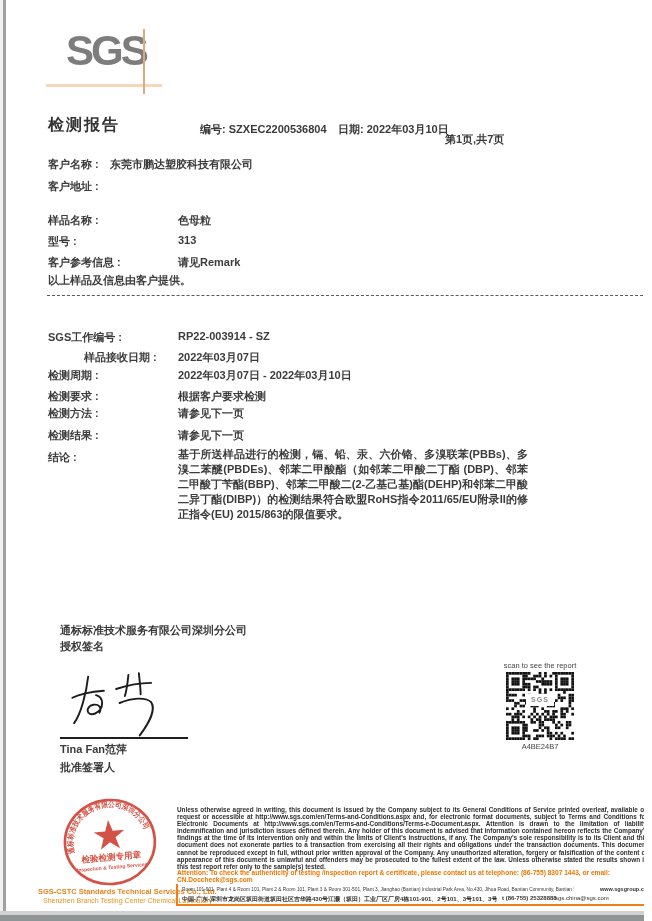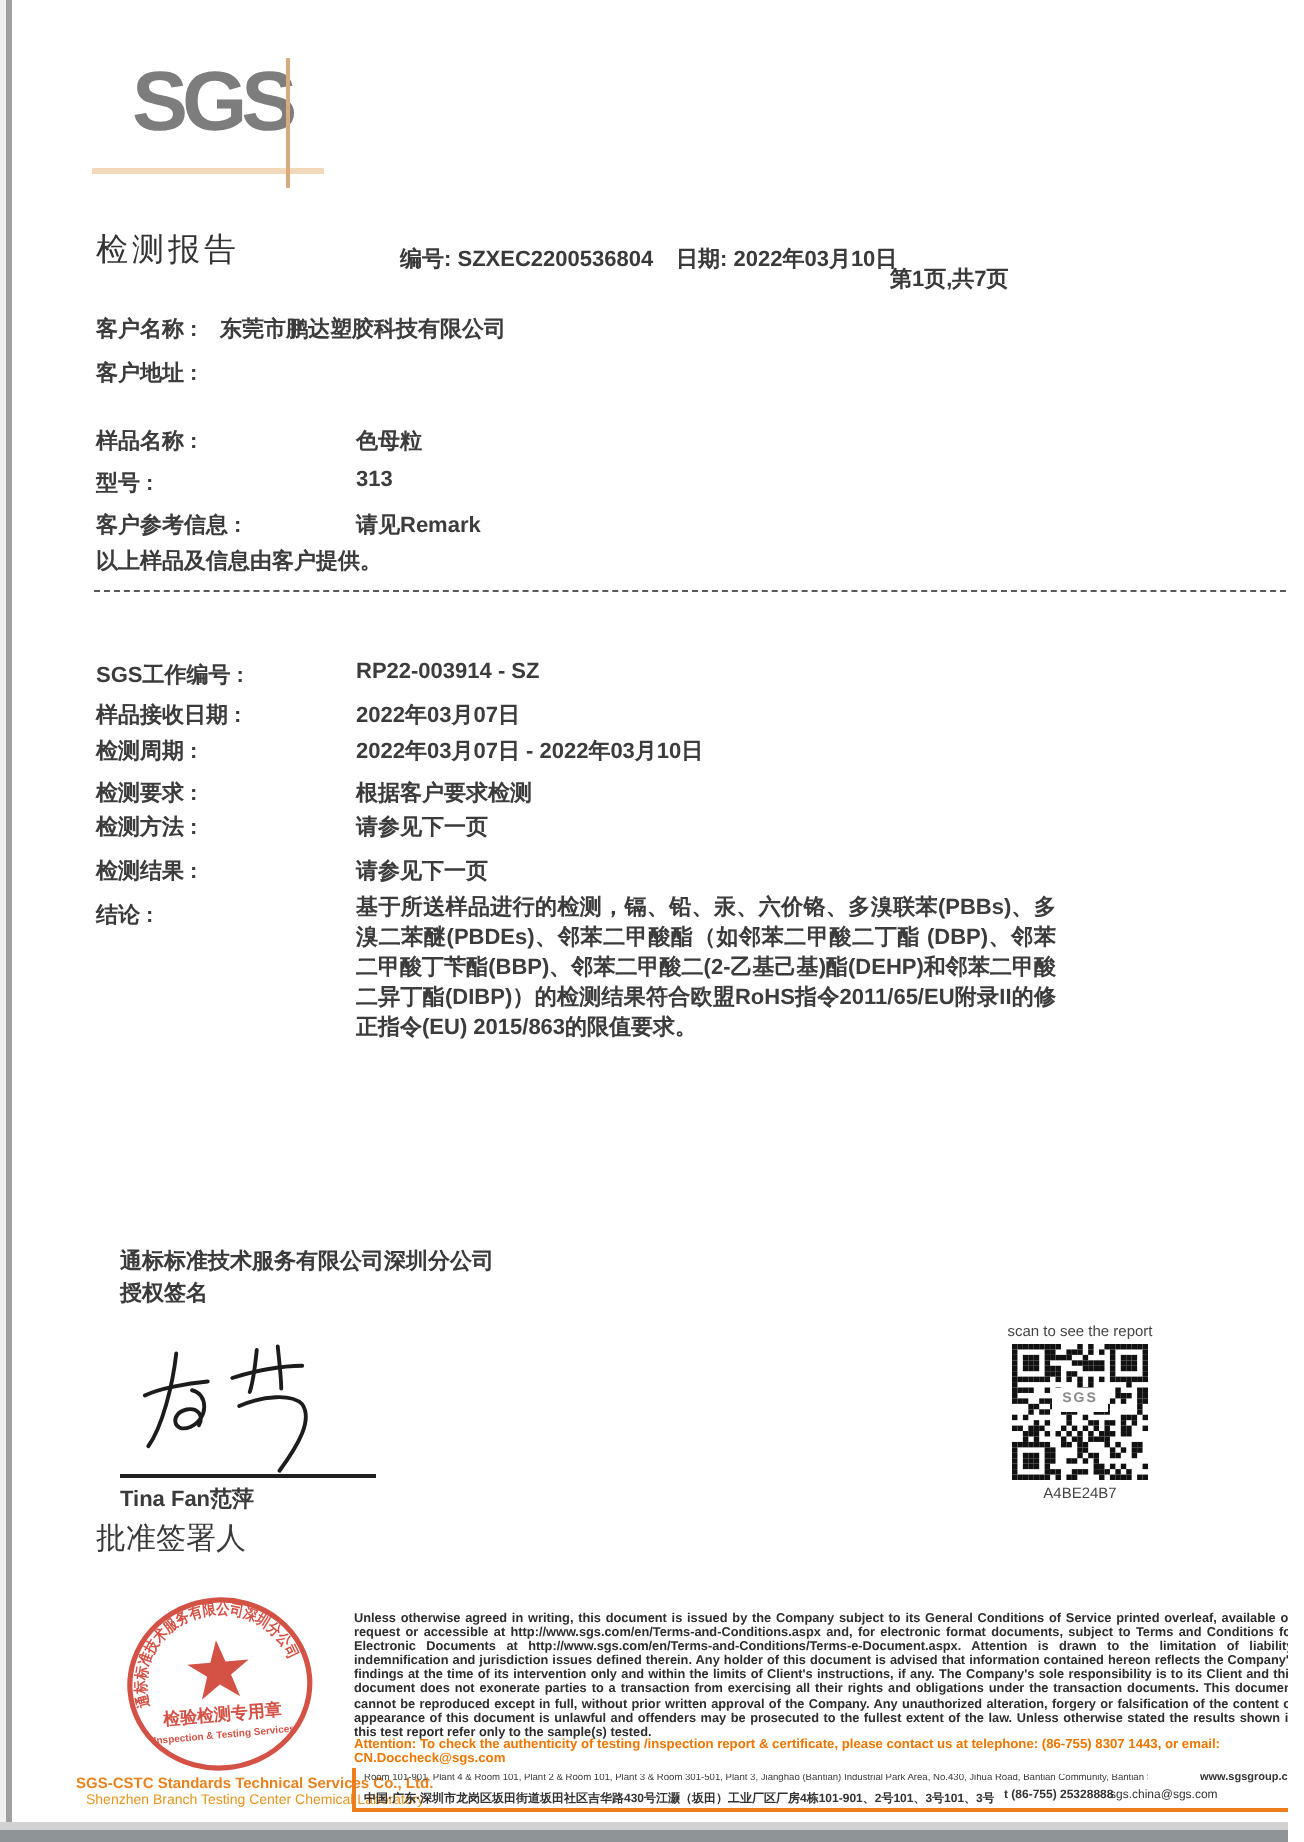--- a/index.html
+++ b/index.html
@@ -13,37 +13,37 @@
   .edge-left-line{left:3px;top:0;width:3px;height:914px;background:#a0a0a0;}
   .edge-bottom-light{left:0;top:911px;width:652px;height:4px;background:#d2d2d2;}
   .edge-bottom-dark{left:0;top:915px;width:652px;height:6px;background:#8f9496;}
 
   
   .logo{left:66px;top:30px;font-size:42px;font-weight:bold;letter-spacing:-3px;color:#7d7d7d;line-height:1;}
   .logo-underline{left:46px;top:84px;width:116px;height:3px;background:#f2d7b8;}
   .logo-vline{left:143px;top:29px;width:2px;height:65px;background:#dca97c;}
 
   
-  .doc-title{left:48px;top:115px;font-size:16px;font-weight:normal;letter-spacing:2px;color:#333;}
+  .doc-title{left:48px;top:115px;font-size:16px;font-weight:bold;letter-spacing:2px;color:#333;}
   .hmeta{top:122px;font-size:11px;font-weight:bold;color:#3a3a3a;white-space:nowrap;}
 
   .lab{position:absolute;left:48px;font-size:11px;font-weight:bold;color:#3c3c3c;white-space:nowrap;}
   .val{position:absolute;font-size:11px;font-weight:bold;color:#3c3c3c;white-space:nowrap;}
 
   .dashline{left:47px;top:295px;width:601px;height:0;border-top:1.5px dashed #5a5a5a;}
 
   .conclusion{left:178px;top:447px;width:350px;font-size:11px;font-weight:bold;line-height:15px;color:#3c3c3c;text-align:justify;}
 
   
   .sig-company{left:60px;top:623px;font-size:11px;font-weight:bold;}
   .sig-auth{left:60px;top:639px;font-size:11px;font-weight:bold;}
   .sig-svg{left:62px;top:668px;}
   .sig-line{left:60px;top:737px;width:128px;height:2px;background:#1f1f1f;}
   .sig-name{left:60px;top:742px;font-size:11px;font-weight:bold;}
-  .sig-role{left:48px;top:760px;font-size:15px;font-weight:normal;}
+  .sig-role{left:60px;top:760px;font-size:11px;font-weight:bold;}
 
   
   .qr-caption{left:500px;top:661px;width:80px;font-size:7.5px;color:#444;text-align:center;white-space:nowrap;}
   .qr-box{left:506px;top:672px;width:68px;height:68px;}
   .qr-center{left:526px;top:694px;width:28px;height:12px;background:#ffffff;font-size:7px;font-weight:bold;color:#8a8a8a;text-align:center;line-height:12px;letter-spacing:1px;}
   .qr-code-label{left:506px;top:742px;width:68px;font-size:7.5px;color:#444;text-align:center;}
 
   
   .stamp-wrap{left:62px;top:798px;transform:rotate(-5deg);}
   .f-company1{left:38px;top:887px;font-size:7.5px;font-weight:bold;color:#e8821e;white-space:nowrap;}
@@ -93,21 +93,21 @@
   <div class="val" style="left:178px;top:213px;">色母粒</div>
   <div class="lab" style="top:234px;">型号 :</div>
   <div class="val" style="left:178px;top:234px;">313</div>
   <div class="lab" style="top:255px;">客户参考信息 :</div>
   <div class="val" style="left:178px;top:255px;">请见Remark</div>
   <div class="lab" style="top:273px;">以上样品及信息由客户提供。</div>
   <div class="abs dashline"></div>
 
   <div class="lab" style="top:330px;">SGS工作编号 :</div>
   <div class="val" style="left:178px;top:330px;">RP22-003914 - SZ</div>
-  <div class="lab" style="top:350px;">样品接收日期 :</div>
+  <div class="lab" style="top:350px;margin-left:36px;">样品接收日期 :</div>
   <div class="val" style="left:178px;top:350px;">2022年03月07日</div>
   <div class="lab" style="top:368px;">检测周期 :</div>
   <div class="val" style="left:178px;top:368px;">2022年03月07日 - 2022年03月10日</div>
   <div class="lab" style="top:389px;">检测要求 :</div>
   <div class="val" style="left:178px;top:389px;">根据客户要求检测</div>
   <div class="lab" style="top:406px;">检测方法 :</div>
   <div class="val" style="left:178px;top:406px;">请参见下一页</div>
   <div class="lab" style="top:428px;">检测结果 :</div>
   <div class="val" style="left:178px;top:428px;">请参见下一页</div>
   <div class="lab" style="top:450px;">结论 :</div>

